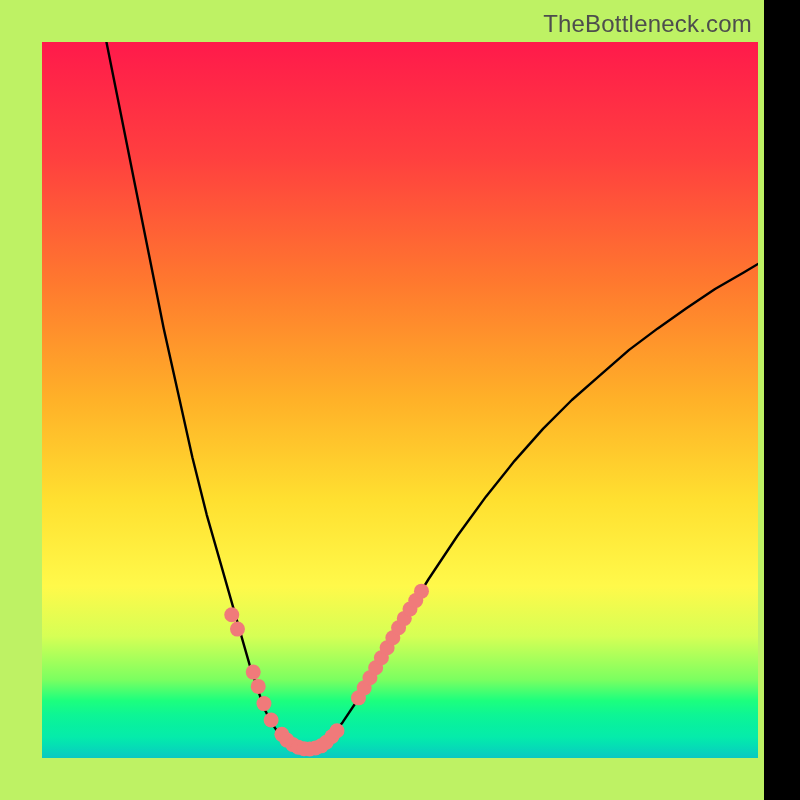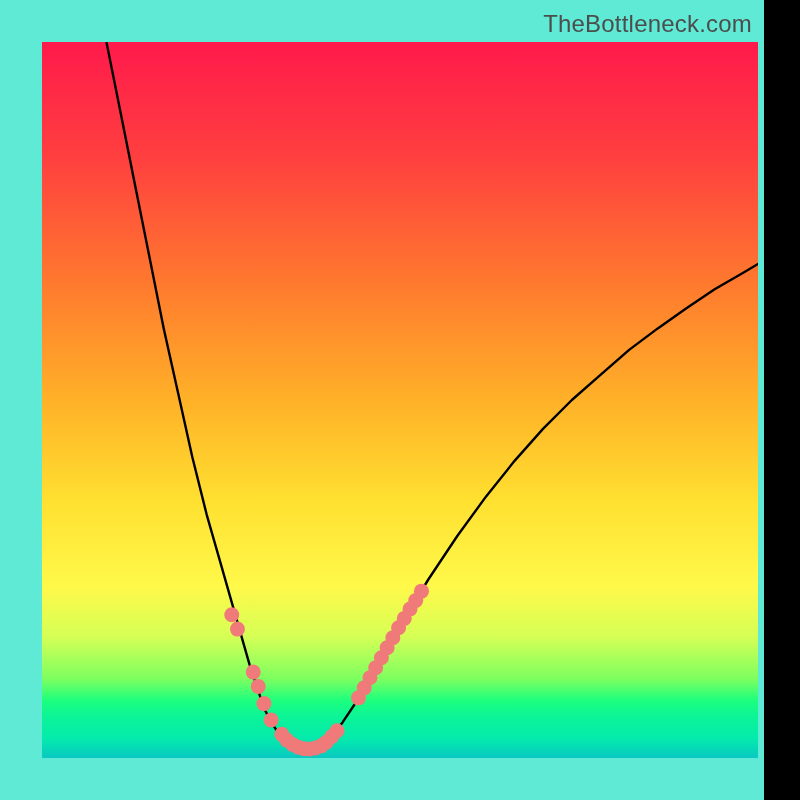--- a/index.html
+++ b/index.html
@@ -8,21 +8,21 @@
     width: 800px;
     height: 800px;
     overflow: hidden;
     background: #000;
     font-family: Arial, Helvetica, sans-serif;
   }
   .frame {
     position: relative;
     width: 764px;
     height: 800px;
-    background: #5eead4;
+    background: #bef264;
   }
   .plot-area {
     position: absolute;
     left: 42px;
     top: 42px;
     width: 716px;
     height: 716px;
     background: linear-gradient(to bottom,
       #ff1a4b 0%,
       #ff3f3f 16%,

